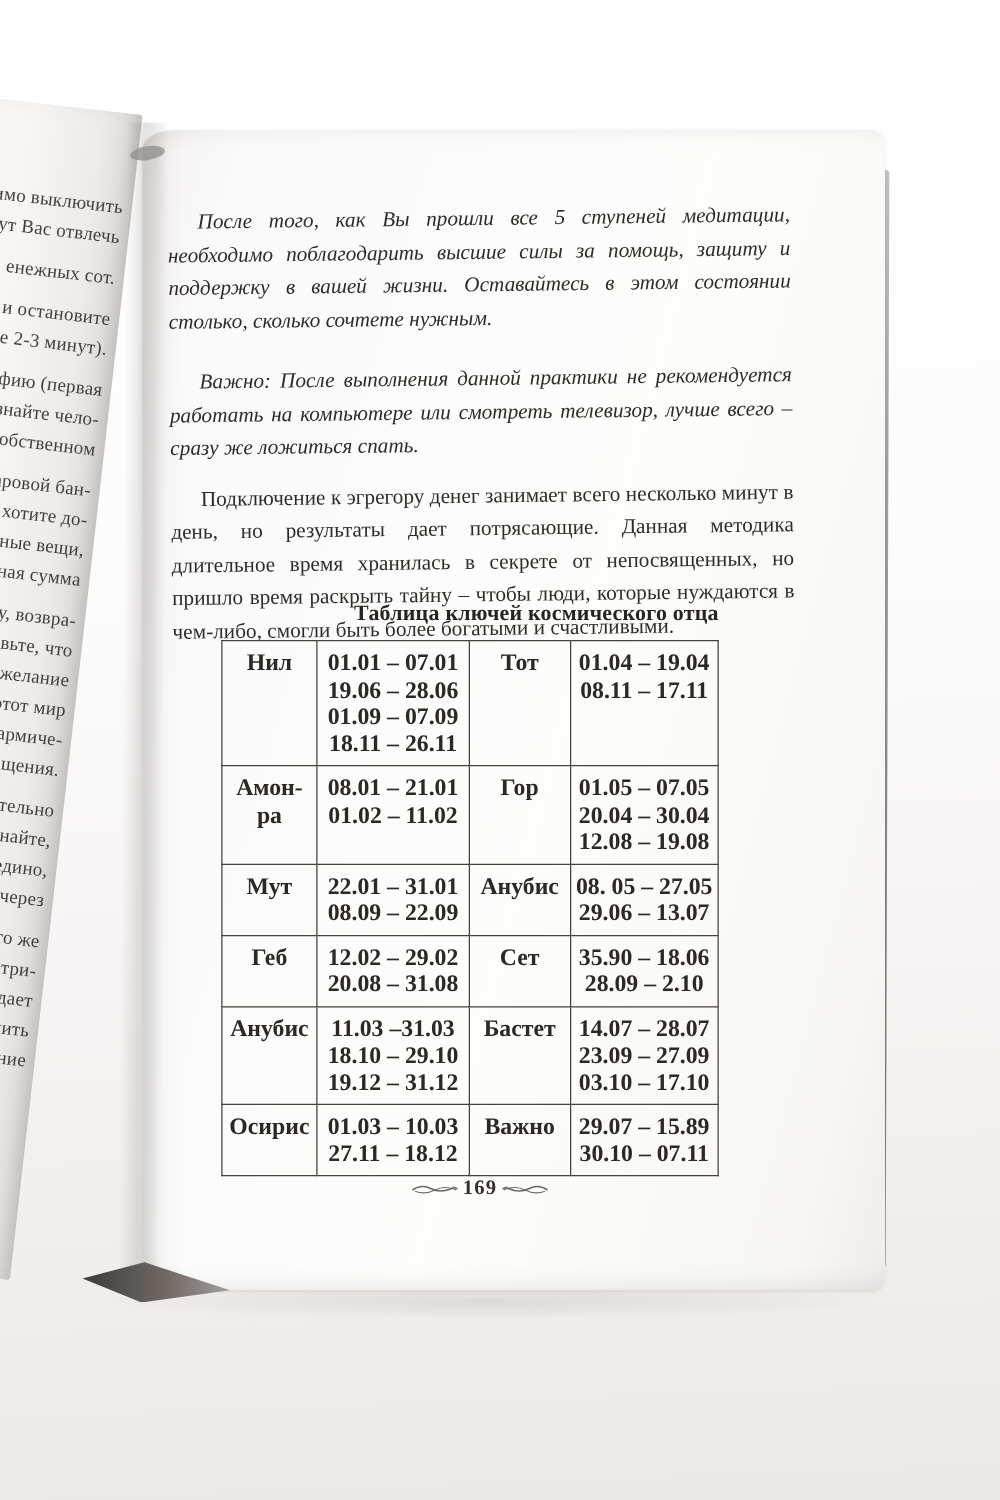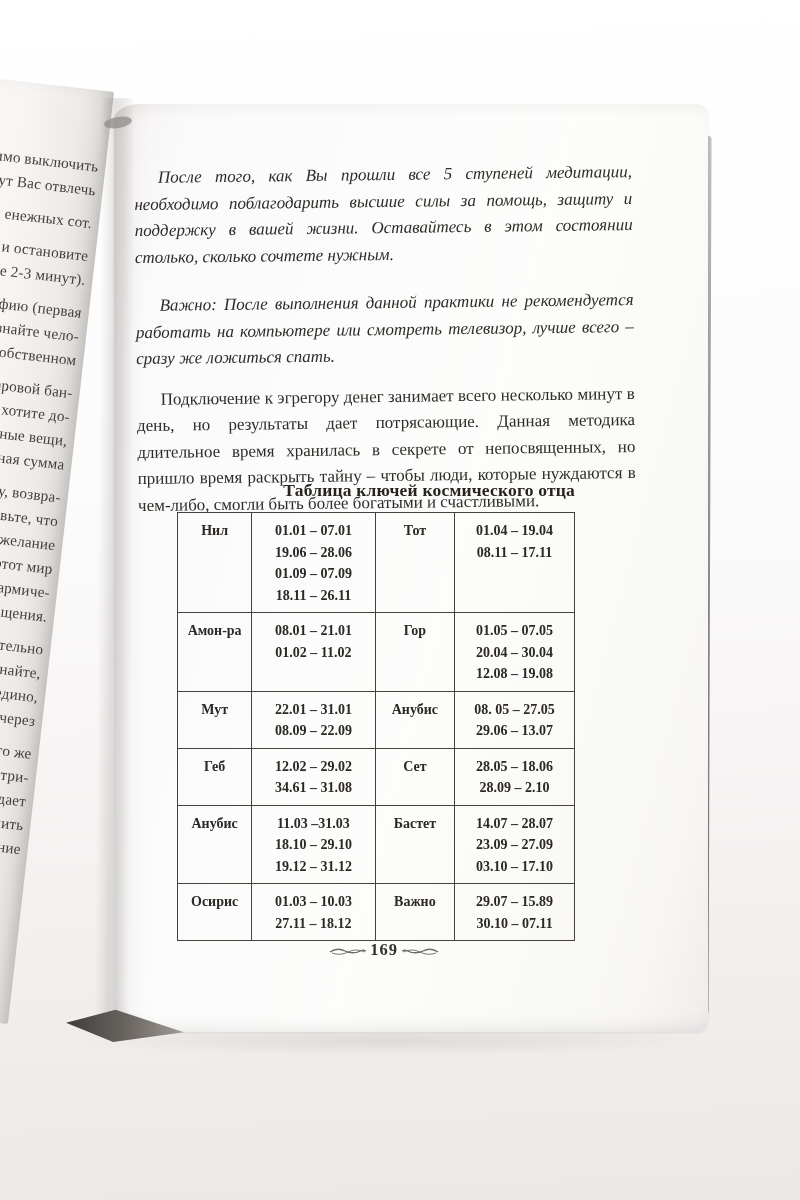--- a/index.html
+++ b/index.html
@@ -78,21 +78,21 @@
   .para.mt2{margin-top:14px;}
   .important-label{font-weight:normal;font-style:italic;}
 
   .rp-lower{position:absolute;left:22px;top:376px;width:498px;color:#2e2b29;}
   .table-title{
     width:398px;margin-left:41px;text-align:right;
     font-weight:bold;font-size:17.5px;letter-spacing:0.2px;color:#262320;
   }
   table.keys{
     margin:11px 0 0 41px;border-collapse:collapse;width:398px;
-    font-size:14px;font-weight:bold;color:#2b2826;
+    font-size:19px;font-weight:bold;color:#2b2826;
   }
   table.keys td{
     border:1.5px solid #45413d;vertical-align:top;text-align:center;
     padding:7px 3px 6px 3px;line-height:21.5px;
   }
   td.god{width:70px;}
   td.god2{width:76px;border-left-width:2.5px;}
   td.dates{width:128px;white-space:pre-line;border-left-width:2.5px;}
   td.dates2{width:124px;white-space:pre-line;border-left-width:2.5px;}
 
@@ -179,23 +179,23 @@
             <td class="god">Мут</td>
             <td class="dates">22.01 – 31.01
 08.09 – 22.09</td>
             <td class="god god2">Анубис</td>
             <td class="dates dates2">08. 05 – 27.05
 29.06 – 13.07</td>
           </tr>
           <tr>
             <td class="god">Геб</td>
             <td class="dates">12.02 – 29.02
-34.61 – 31.08</td>
+20.08 – 31.08</td>
             <td class="god god2">Сет</td>
-            <td class="dates dates2">28.05 – 18.06
+            <td class="dates dates2">35.90 – 18.06
 28.09 – 2.10</td>
           </tr>
           <tr>
             <td class="god">Анубис</td>
             <td class="dates">11.03 –31.03
 18.10 – 29.10
 19.12 – 31.12</td>
             <td class="god god2">Бастет</td>
             <td class="dates dates2">14.07 – 28.07
 23.09 – 27.09

